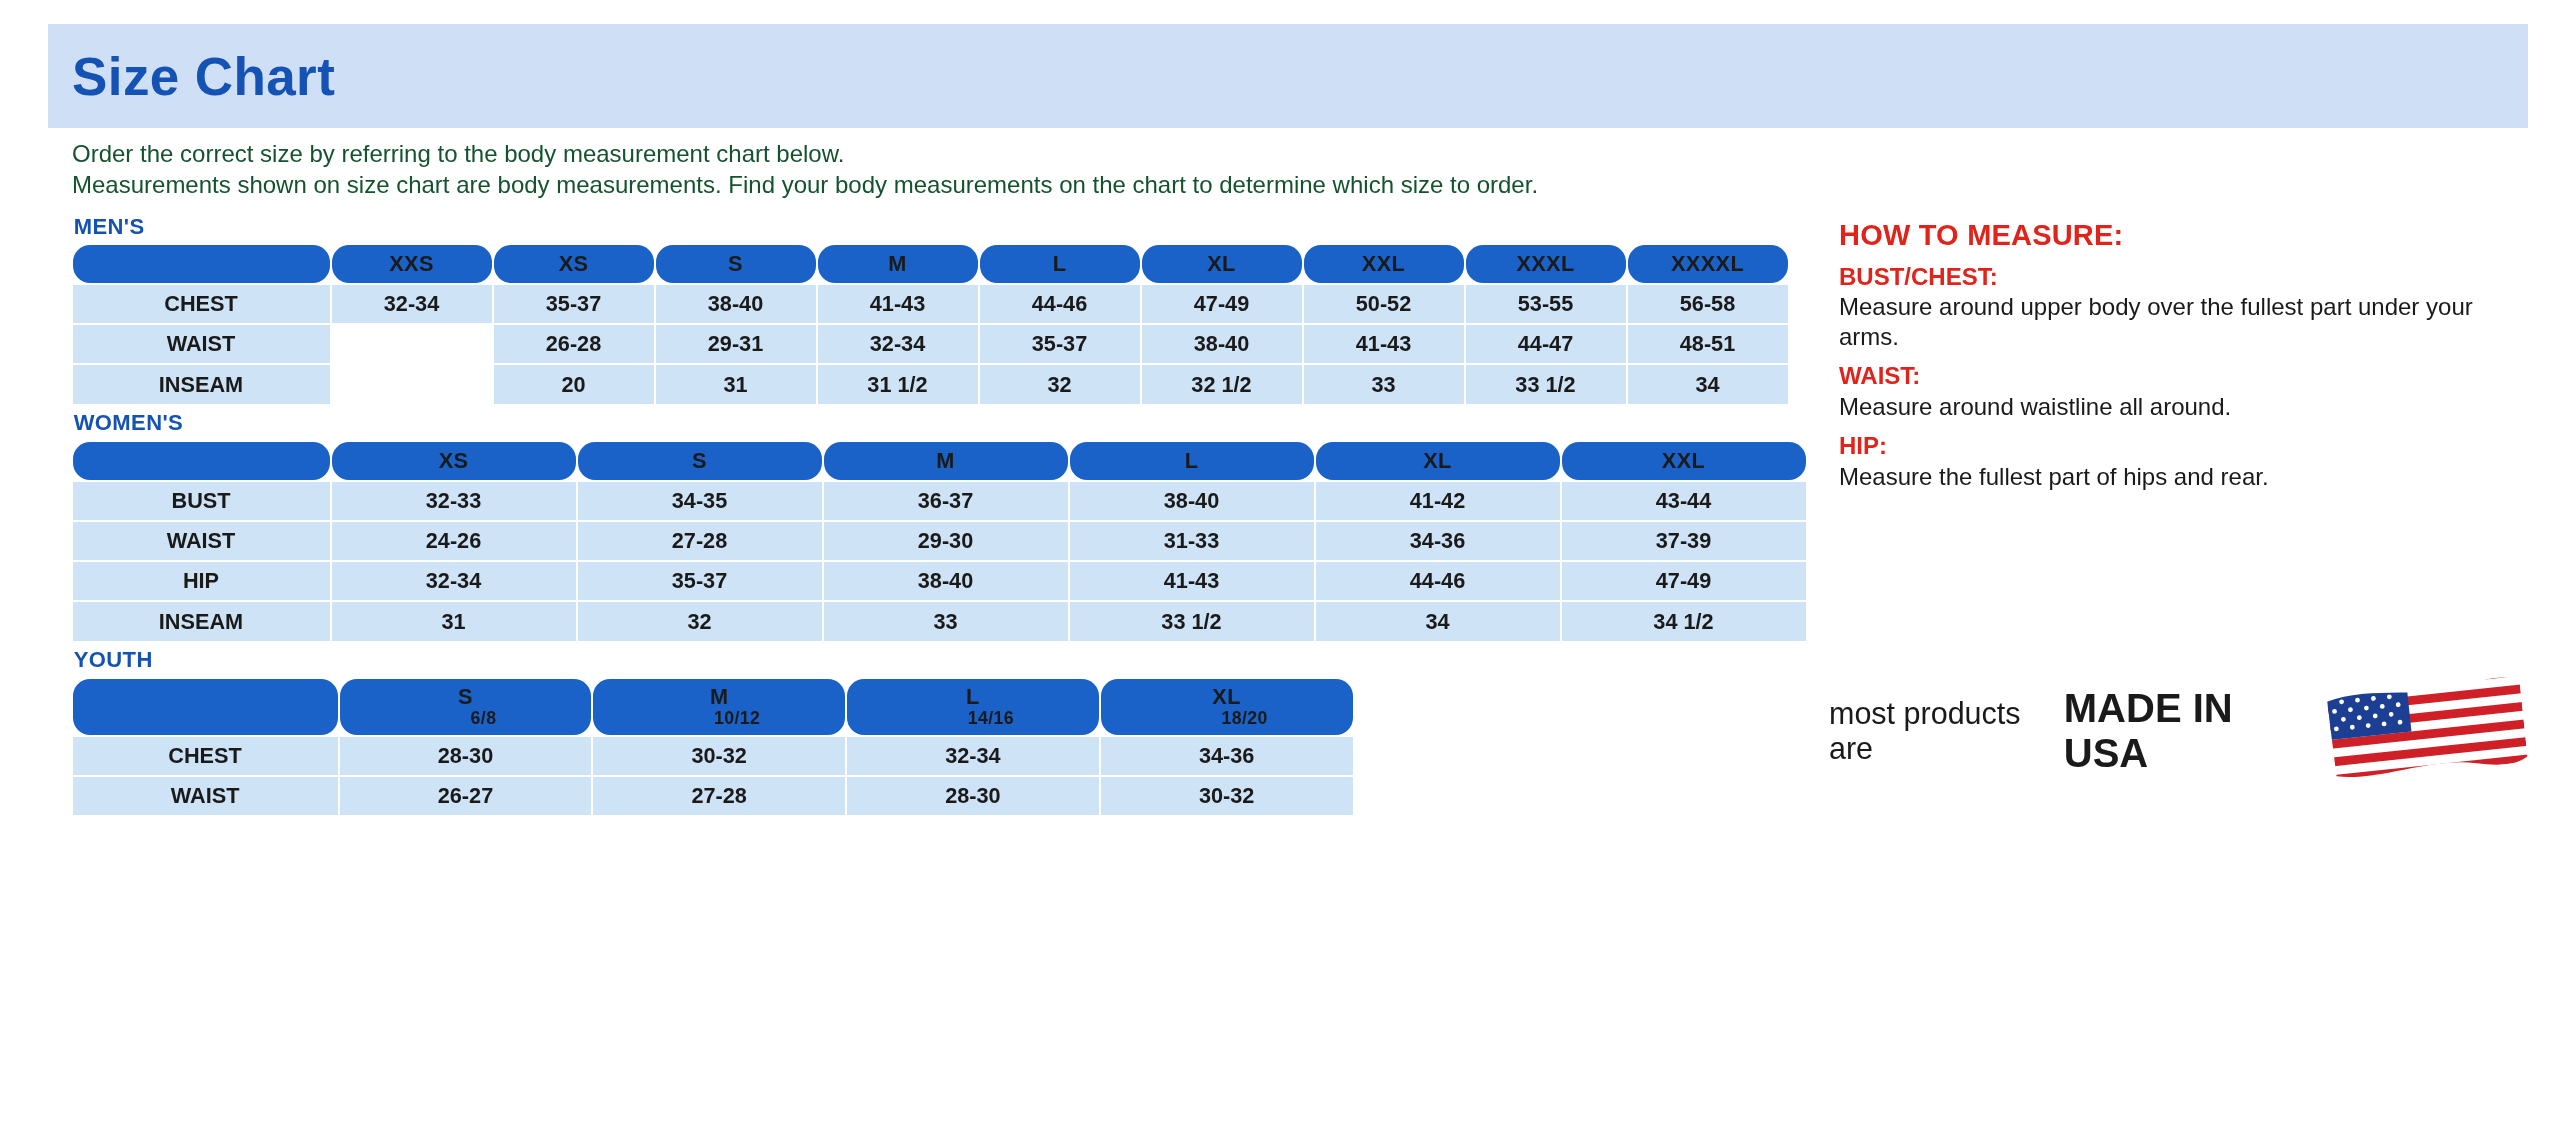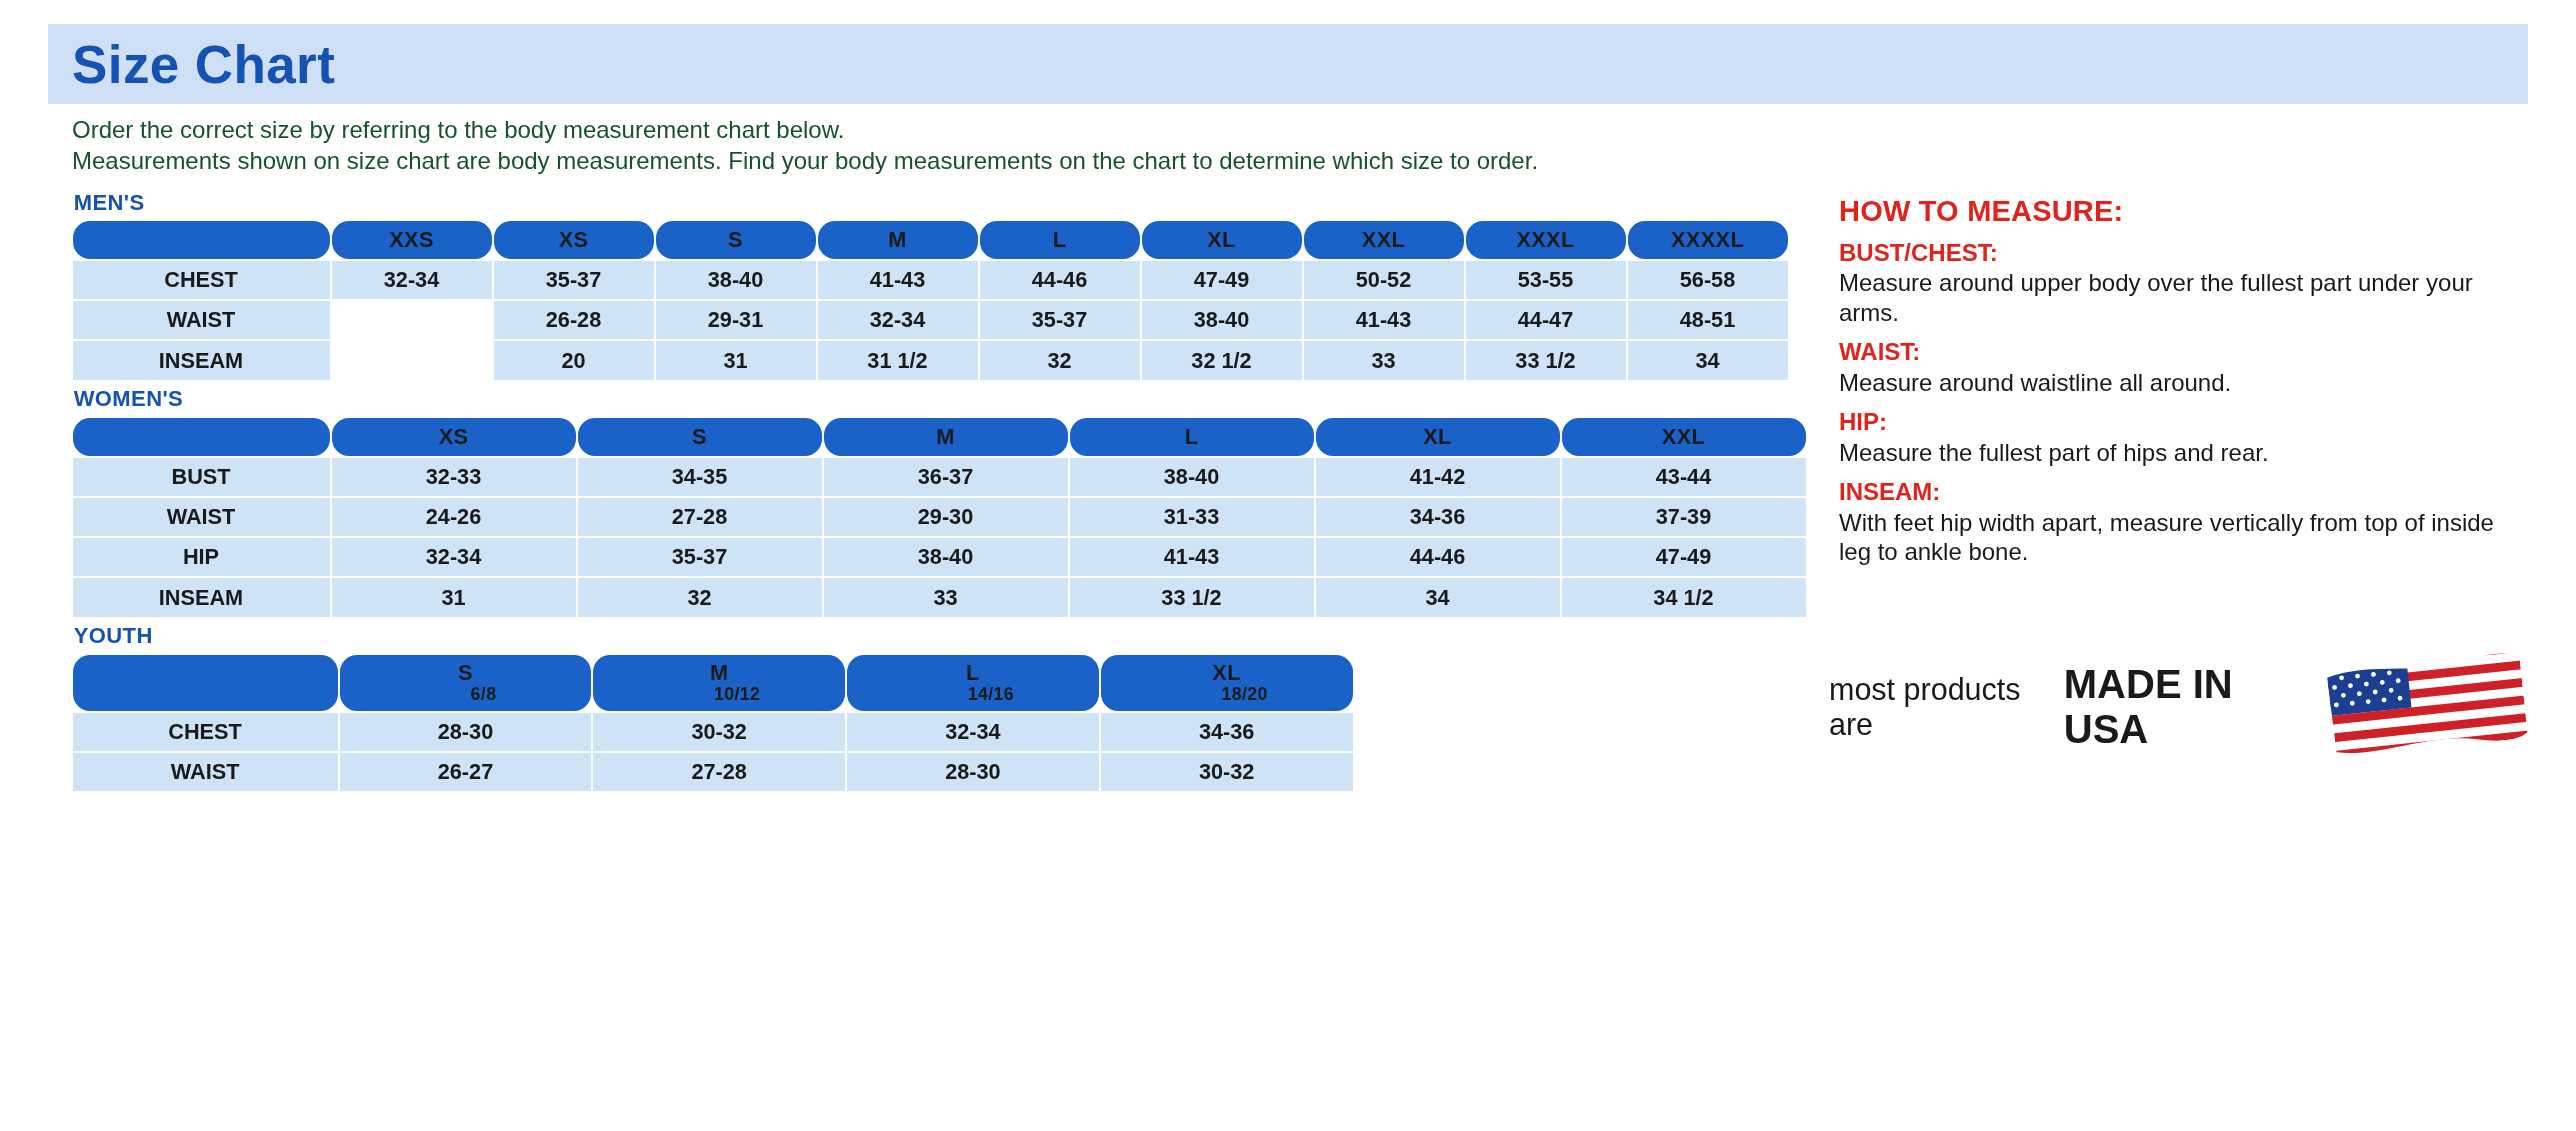--- a/index.html
+++ b/index.html
@@ -18,21 +18,21 @@
     position: relative;
     width: 2576px;
     height: 1132px;
     box-sizing: border-box;
     padding: 24px 48px 0 48px;
   }
 
   
   .banner {
     background: #cfdff5;
-    height: 80px;
+    height: 104px;
     display: flex;
     align-items: center;
     padding-left: 24px;
     box-sizing: border-box;
   }
   .banner-title {
     color: #1452b4;
     font-size: 53px;
     font-weight: bold;
     letter-spacing: 0.4px;
@@ -385,24 +385,20 @@
       <div>
         <div class="measure-term">WAIST:</div>
         <div class="measure-text">Measure around waistline all around.</div>
       </div>
 
       <div>
         <div class="measure-term">HIP:</div>
         <div class="measure-text">Measure the fullest part of hips and rear.</div>
       </div>
 
-      <div>
-        <div class="measure-term">INSEAM:</div>
-        <div class="measure-text">With feet hip width apart, measure vertically from top of inside leg to ankle bone.</div>
-      </div>
 
       <div class="usa-row">
         <span class="usa-text-small">most products are</span>
         <span class="usa-text-big">MADE IN USA</span>
         <span class="flag">
           <svg viewBox="0 0 250 135" width="201" height="108" aria-hidden="true">
             <defs>
               <clipPath id="wave">
                 <path d="M4,18 C60,2 130,30 188,14 C212,8 234,10 246,16 L246,112 C232,122 206,120 182,114 C126,100 58,124 6,112 Z"></path>
               </clipPath>

